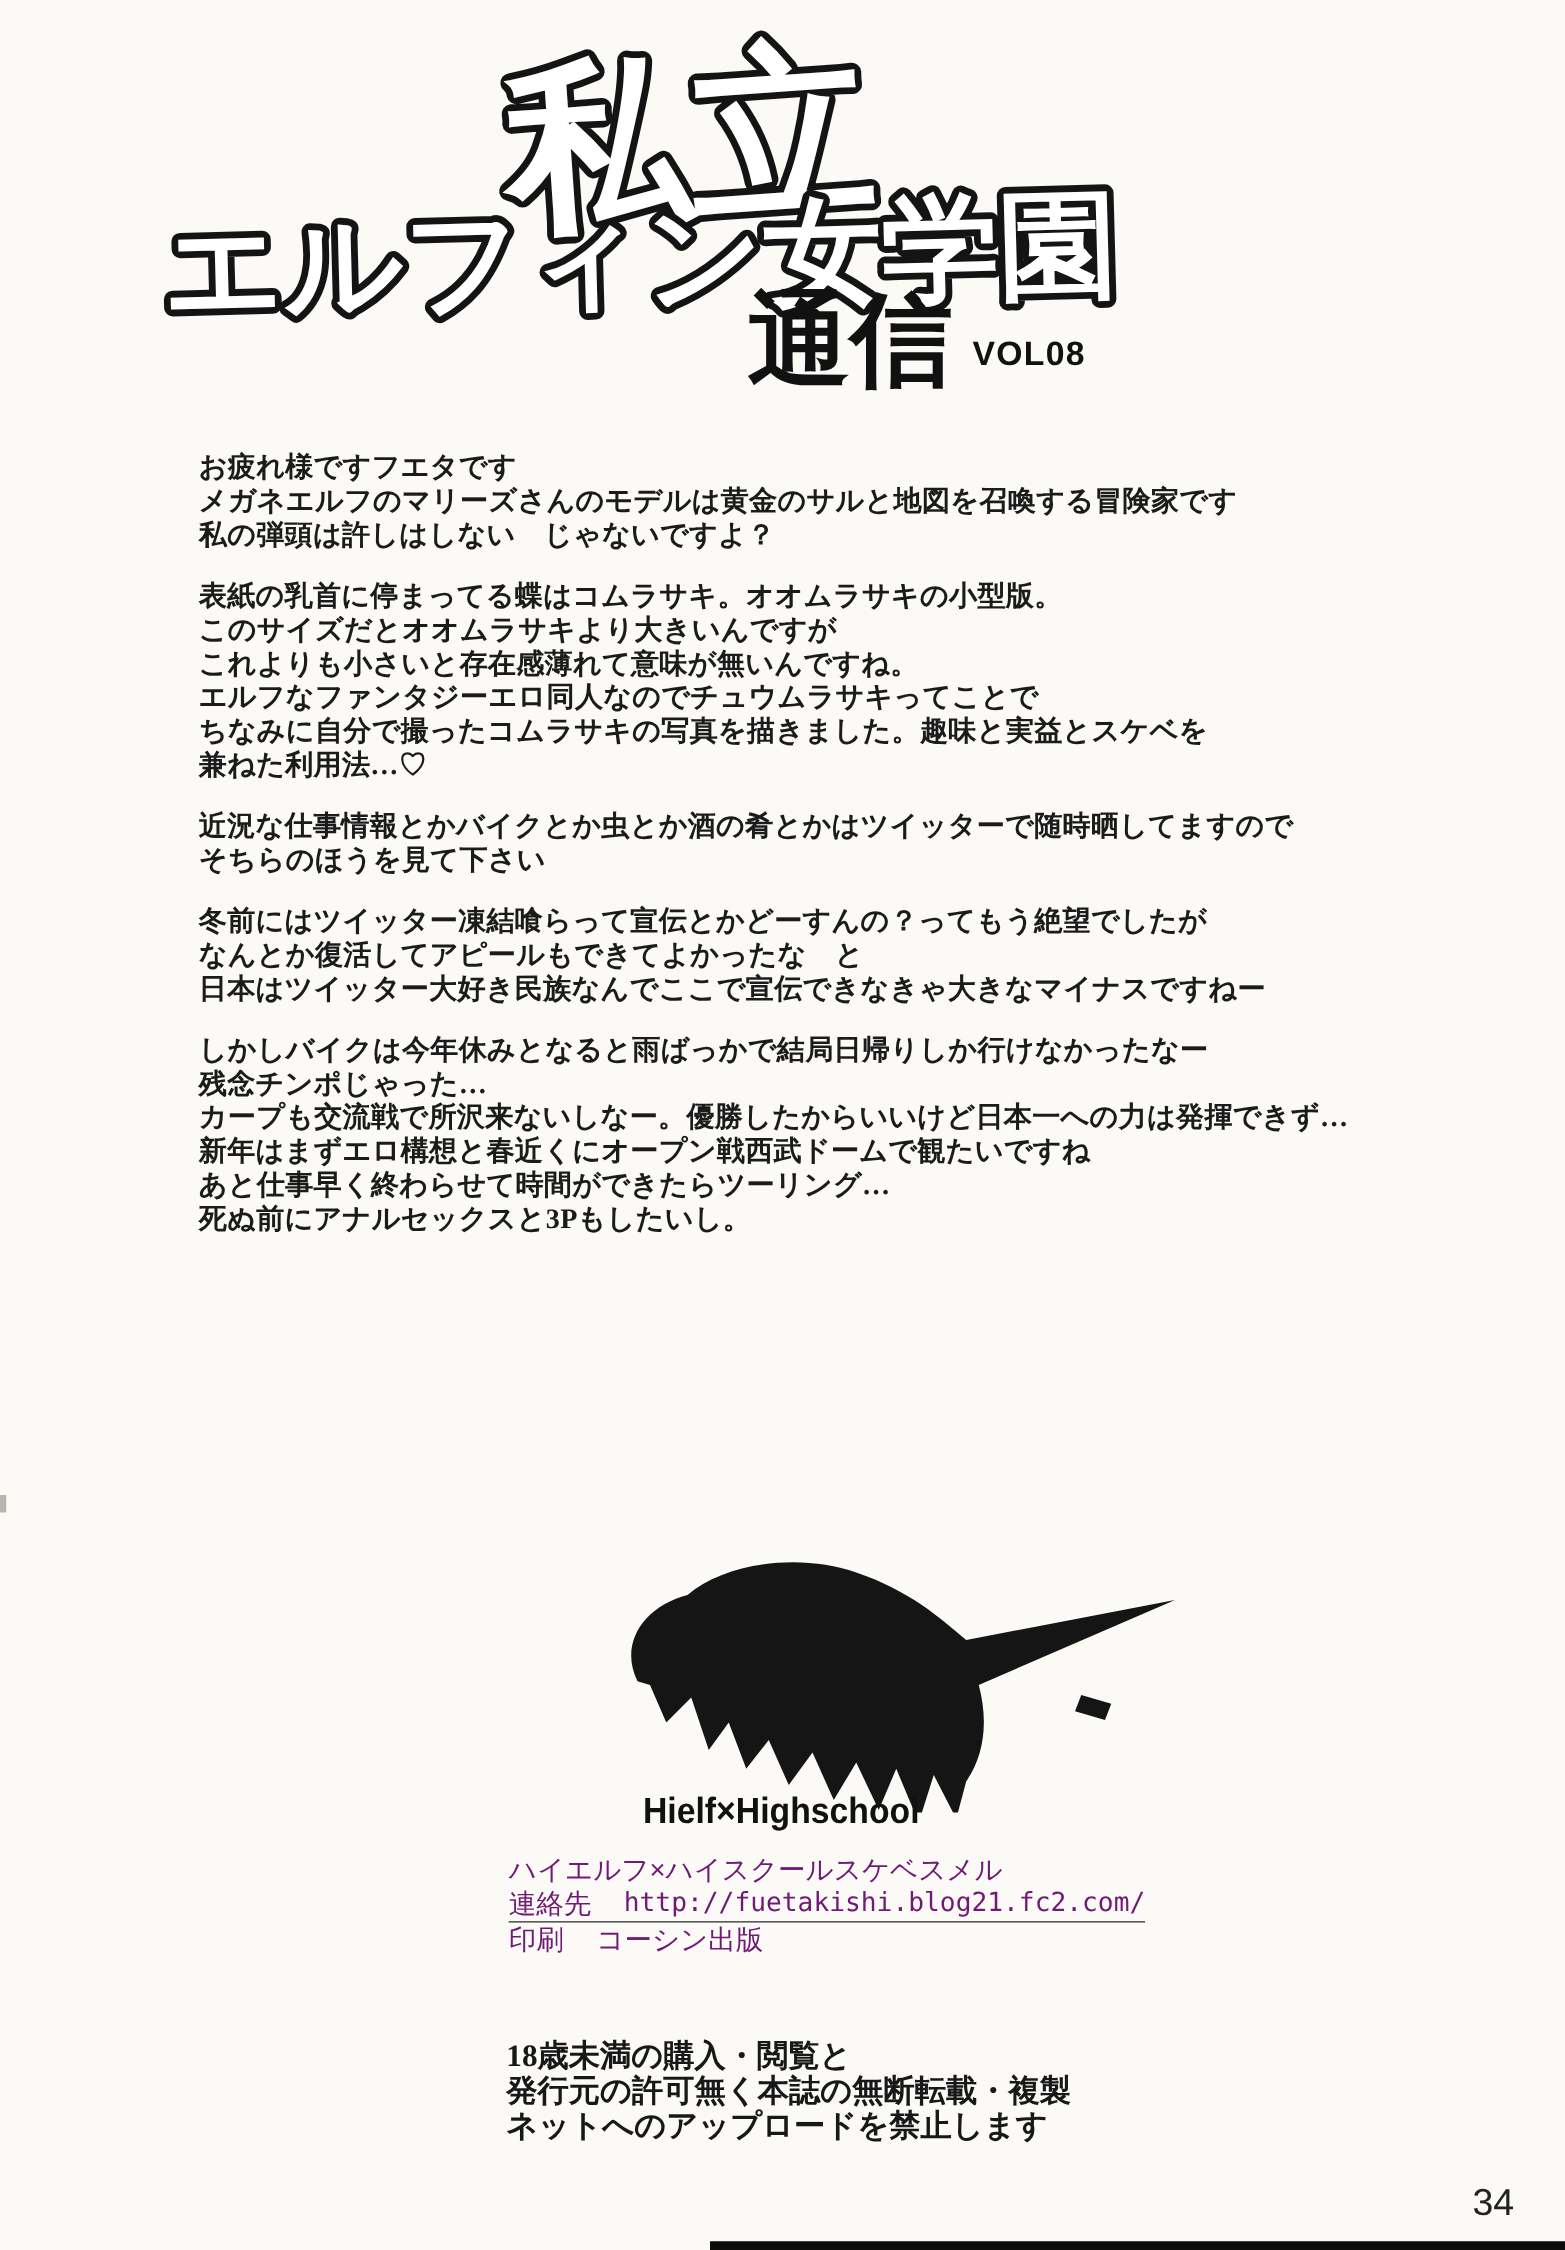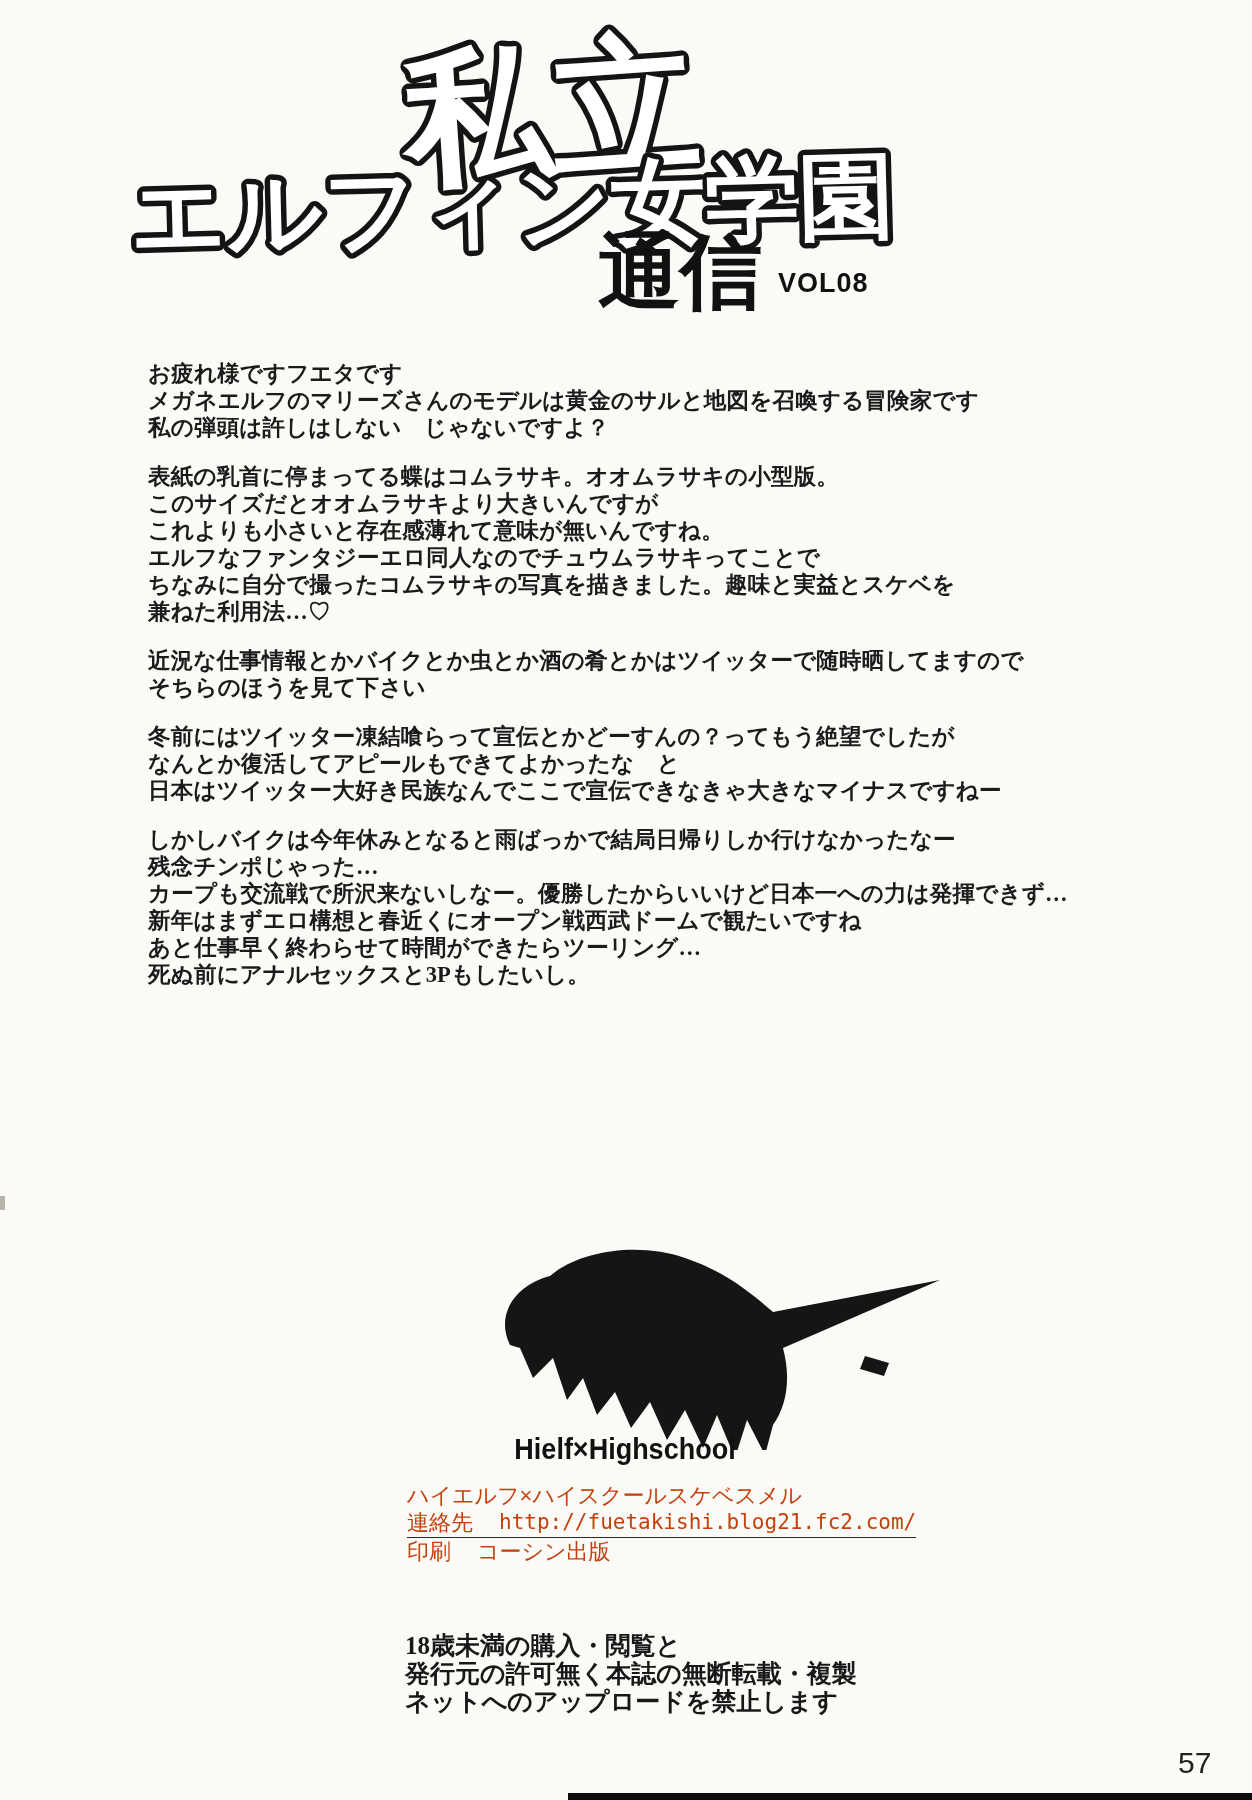--- a/index.html
+++ b/index.html
@@ -9,33 +9,33 @@
   
   .title-svg{position:absolute;left:0;top:0;width:1252px;height:320px;}
   .title-outline{fill:#ffffff;stroke:#141414;stroke-width:11px;paint-order:stroke;stroke-linejoin:round;
     font-family:"Liberation Sans",sans-serif;font-weight:900;}
   .title-solid{fill:#111;font-family:"Liberation Serif",serif;font-weight:900;}
   .title-vol{fill:#111;font-family:"Liberation Sans",sans-serif;font-weight:900;letter-spacing:1px;}
 
   
   .body-text{position:absolute;left:148px;top:360px;width:960px;
     font-size:22.5px;line-height:27px;font-weight:600;letter-spacing:0.2px;}
-  .body-text p{margin:0 0 22px 0;white-space:pre-line;}
+  .body-text p{margin:0 0 22px 11px;white-space:pre-line;}
 
   
   .silhouette{position:absolute;left:435px;top:1110px;width:520px;height:340px;}
 
   
   .logo{position:absolute;left:500px;top:1434px;width:250px;text-align:center;
     font-family:"Liberation Sans",sans-serif;font-weight:900;font-size:27px;color:#111;
     transform:scaleY(1.08);letter-spacing:0px;}
 
   
   .colophon{position:absolute;left:407px;top:1482px;font-family:"Liberation Sans",sans-serif;
-    font-size:22px;line-height:27px;color:#c2410c;}
+    font-size:22px;line-height:27px;color:#701a75;}
   .colophon .row{display:flex;gap:26px;white-space:pre;}
   .colophon .row.underlined{border-bottom:1.5px solid #2a2a2a;padding-bottom:1px;}
   .mono{font-family:"DejaVu Sans Mono",monospace;font-size:21px;}
 
   
   .warning{position:absolute;left:405px;top:1608px;font-size:25px;line-height:28px;
     font-weight:700;white-space:pre-line;color:#181818;margin-top:24px;}
 
   
   .page-number{position:absolute;left:1178px;top:1746px;font-family:"Liberation Sans",sans-serif;
@@ -106,18 +106,18 @@
     <div class="row">
       <span>印刷</span>
       <span>コーシン出版</span>
     </div>
   </div>
 
   <div class="warning">18歳未満の購入・閲覧と
 発行元の許可無く本誌の無断転載・複製
 ネットへのアップロードを禁止します</div>
 
-  <div class="page-number">57</div>
+  <div class="page-number">34</div>
 
   <div class="scan-bar"></div>
   <div class="scan-speck"></div>
 
 </div>
 
 </body></html>

